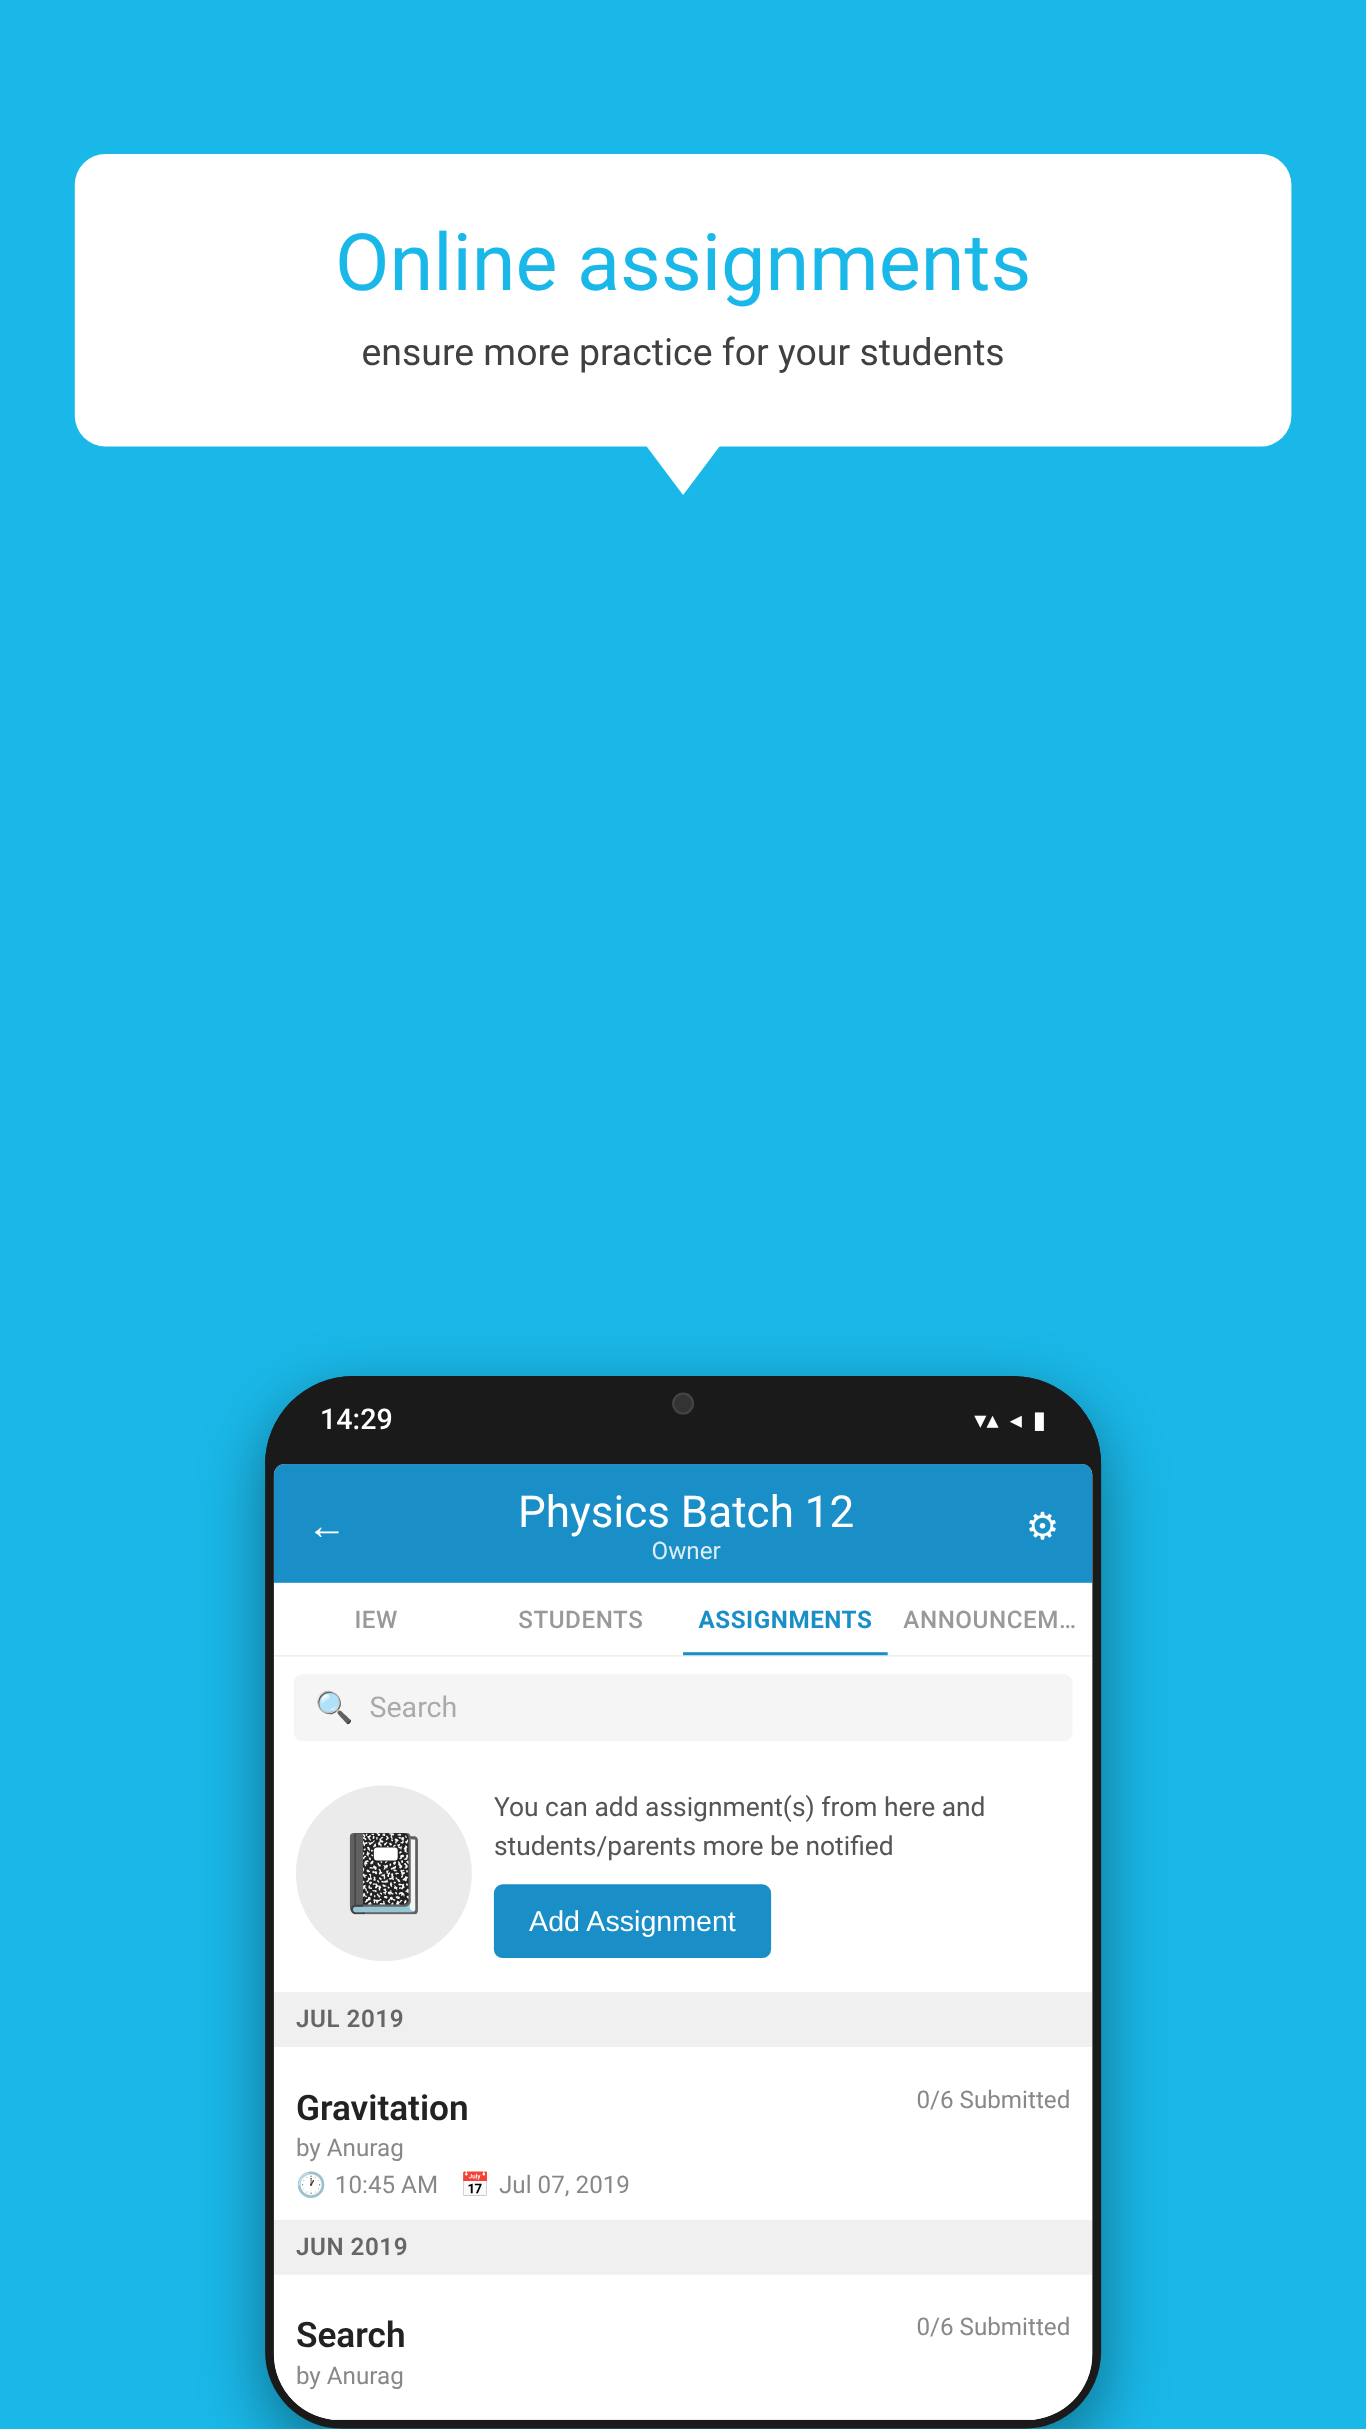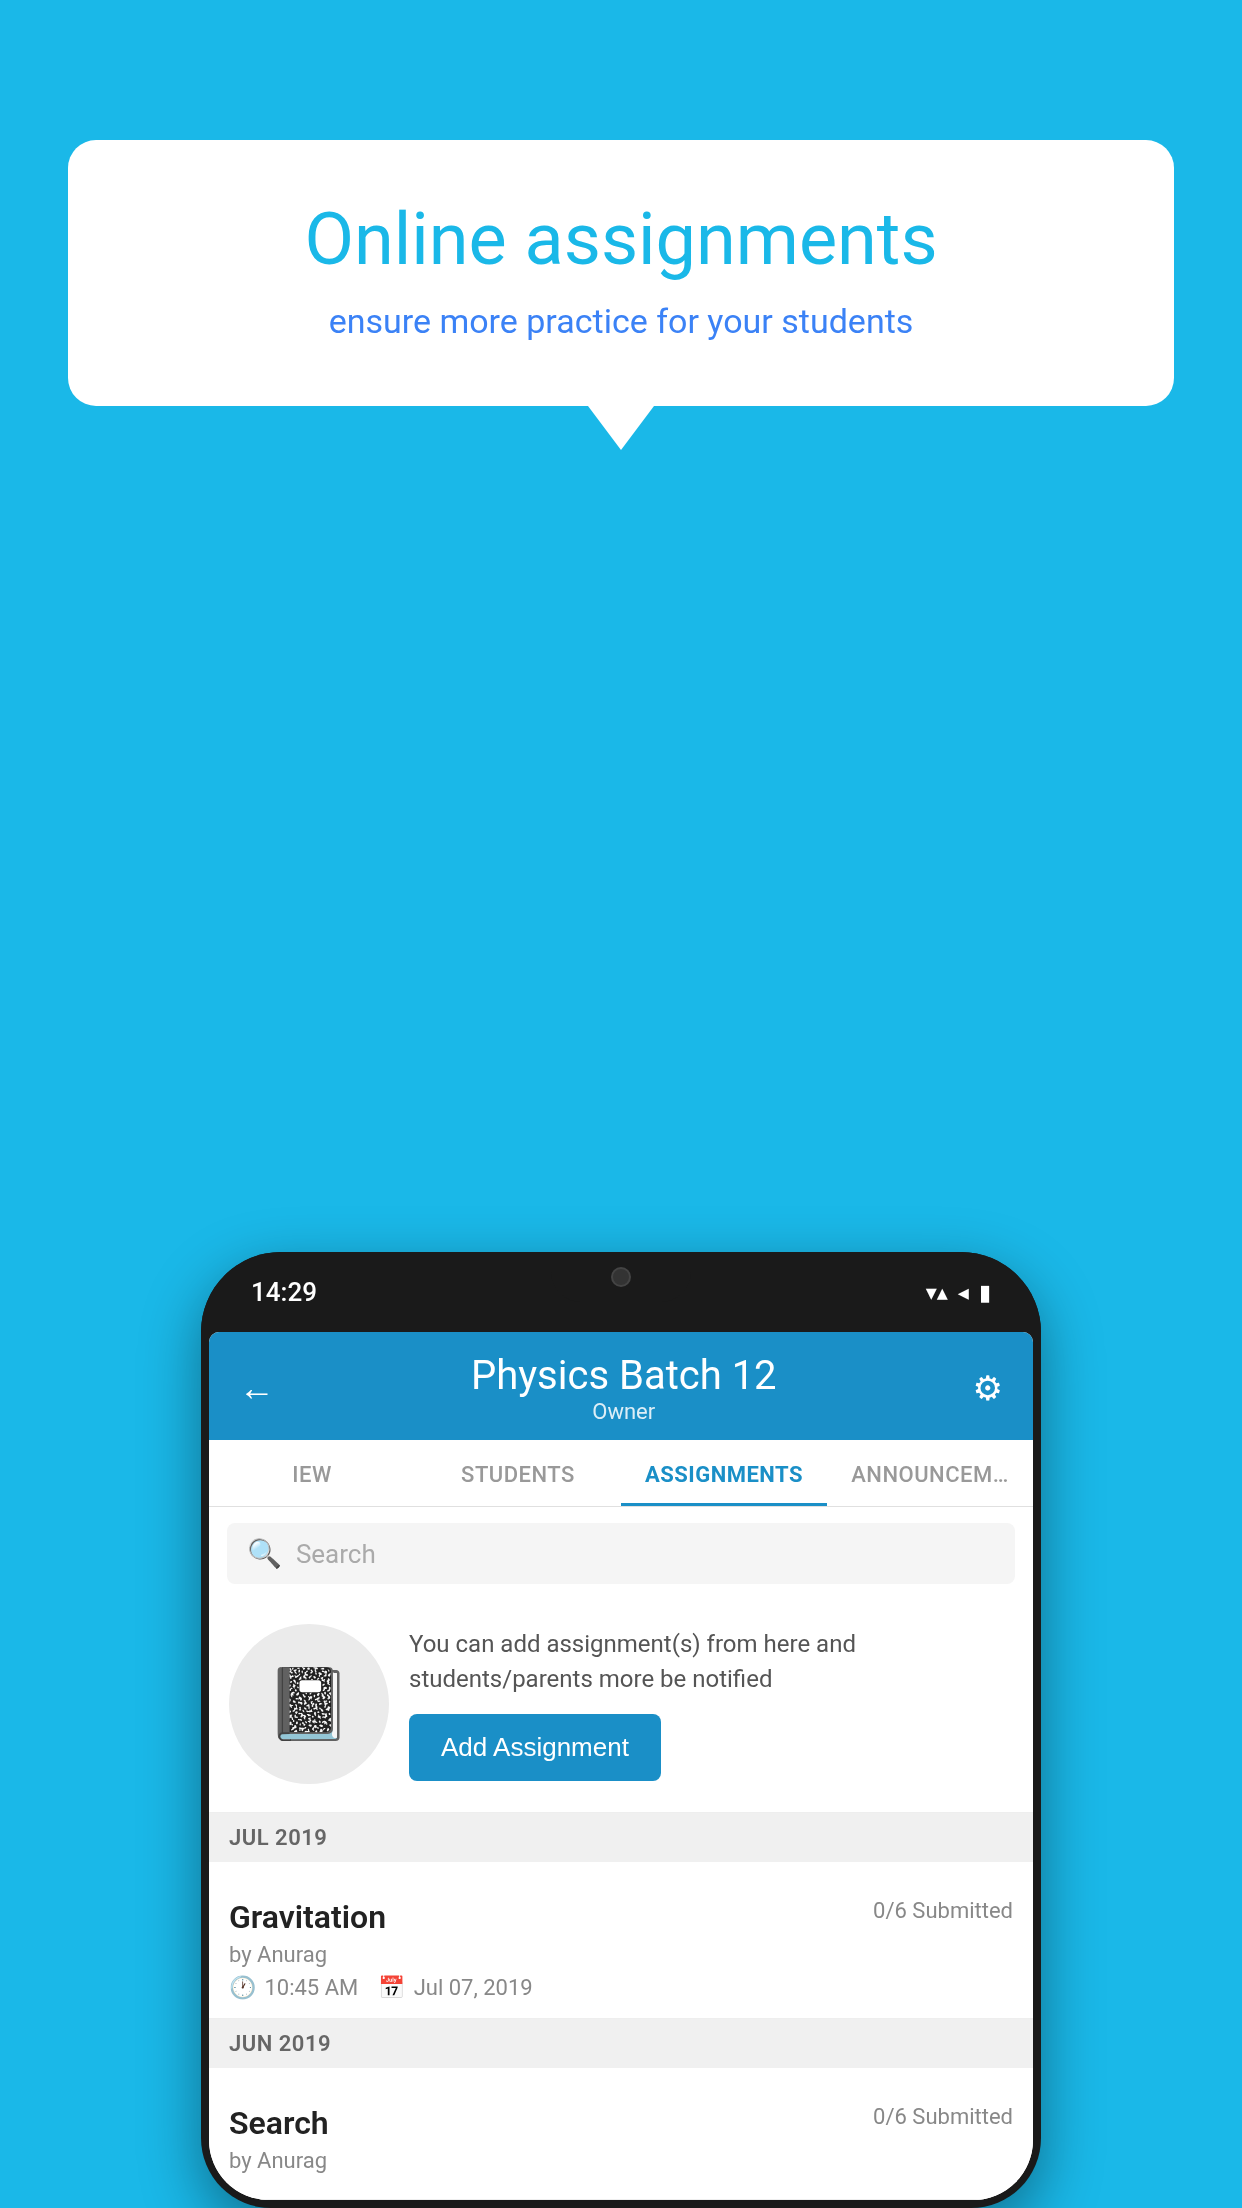--- a/index.html
+++ b/index.html
@@ -49,31 +49,31 @@
     .bubble-title {
       font-size: 72px;
       color: #1ab8e8;
       font-weight: 400;
       line-height: 1.1;
       margin-bottom: 22px;
     }
 
     .bubble-subtitle {
       font-size: 34px;
-      color: #3b82f6;
+      color: #404040;
       font-weight: 400;
     }
 
     
     .phone-container {
       position: absolute;
       bottom: 0;
       left: 50%;
       transform: translateX(-50%);
-      width: 840px;
+      width: 760px;
     }
 
     .phone-outer {
       background: #1a1a1a;
       border-radius: 80px 80px 70px 70px;
       padding: 0;
       position: relative;
       box-shadow: 0 20px 60px rgba(0,0,0,0.4);
       overflow: hidden;
     }

